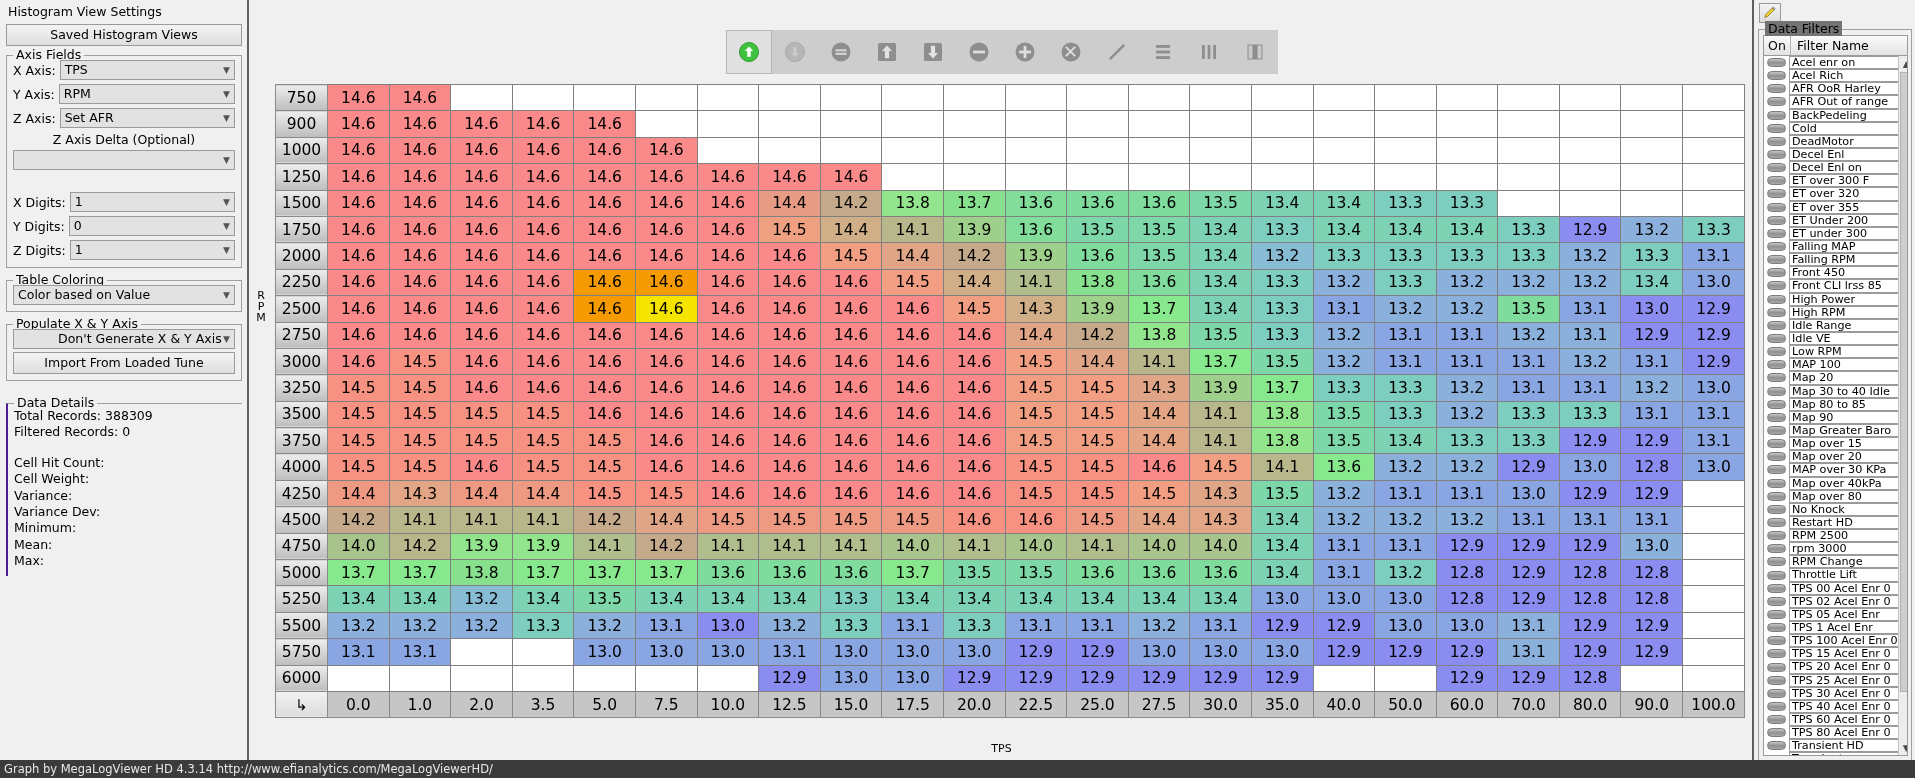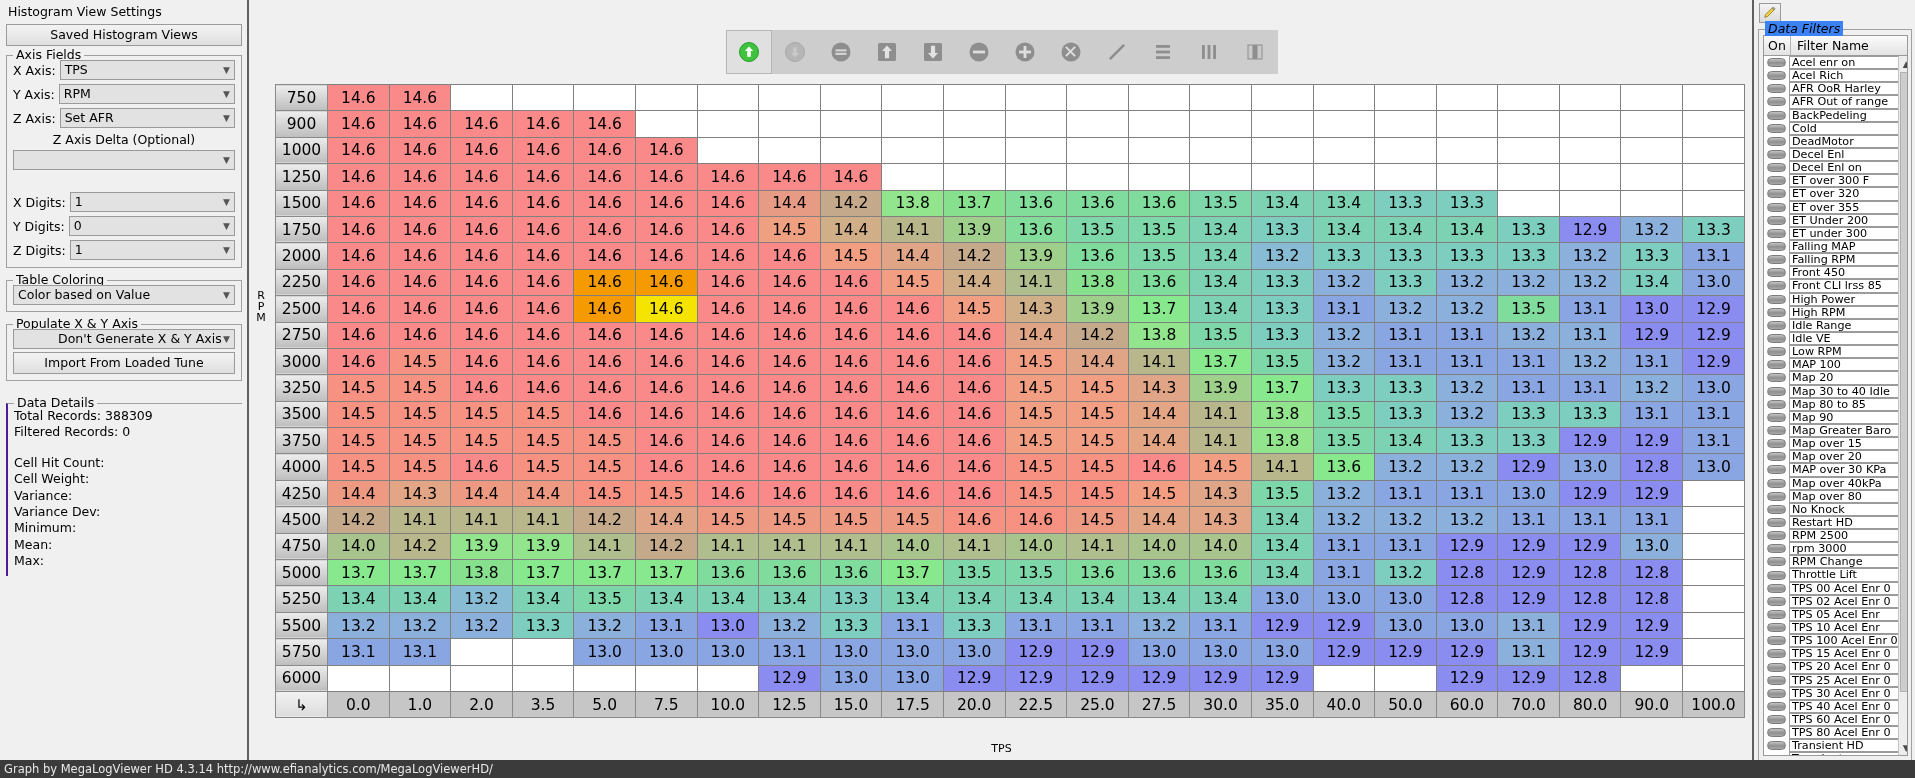--- a/index.html
+++ b/index.html
@@ -168,21 +168,21 @@
   }
   #filters-group {
     border: 1px solid #a0a0a0;
     margin-top: 4px;
     padding: 5px 3px 4px 4px;
     position: relative;
     height: 740px;
   }
   #filters-group > .grp-title {
     position: absolute; top: -9px; left: 6px;
-    background: #3b82f6; padding: 0 3px; font-size: 12.5px; font-style: italic;
+    background: #737373; padding: 0 3px; font-size: 12.5px;
   }
   #filter-head {
     display: flex; border: 1px solid #9a9a9a; border-bottom: 1px solid #9a9a9a;
     background: linear-gradient(#fbfbfb,#e3e3e3);
     font-size: 12.5px;
   }
   #filter-head .c1 { width: 27px; text-align:center; border-right:1px solid #b5b5b5; padding: 2px 0;}
   #filter-head .c2 { flex:1; padding: 2px 0 2px 6px; }
   #filter-list-wrap {
     display: flex; border: 1px solid #9a9a9a; border-top: none;
@@ -1344,21 +1344,21 @@
           <div class="filter-row">
             <div class="toggle-cell">
               <div class="toggle"></div>
             </div>
             <div class="name-cell">TPS 05 Acel Enr</div>
           </div>
           <div class="filter-row">
             <div class="toggle-cell">
               <div class="toggle"></div>
             </div>
-            <div class="name-cell">TPS 10 Acel Enr</div>
+            <div class="name-cell">TPS 1 Acel Enr</div>
           </div>
           <div class="filter-row">
             <div class="toggle-cell">
               <div class="toggle"></div>
             </div>
             <div class="name-cell">TPS 100 Acel Enr 0</div>
           </div>
           <div class="filter-row">
             <div class="toggle-cell">
               <div class="toggle"></div>

